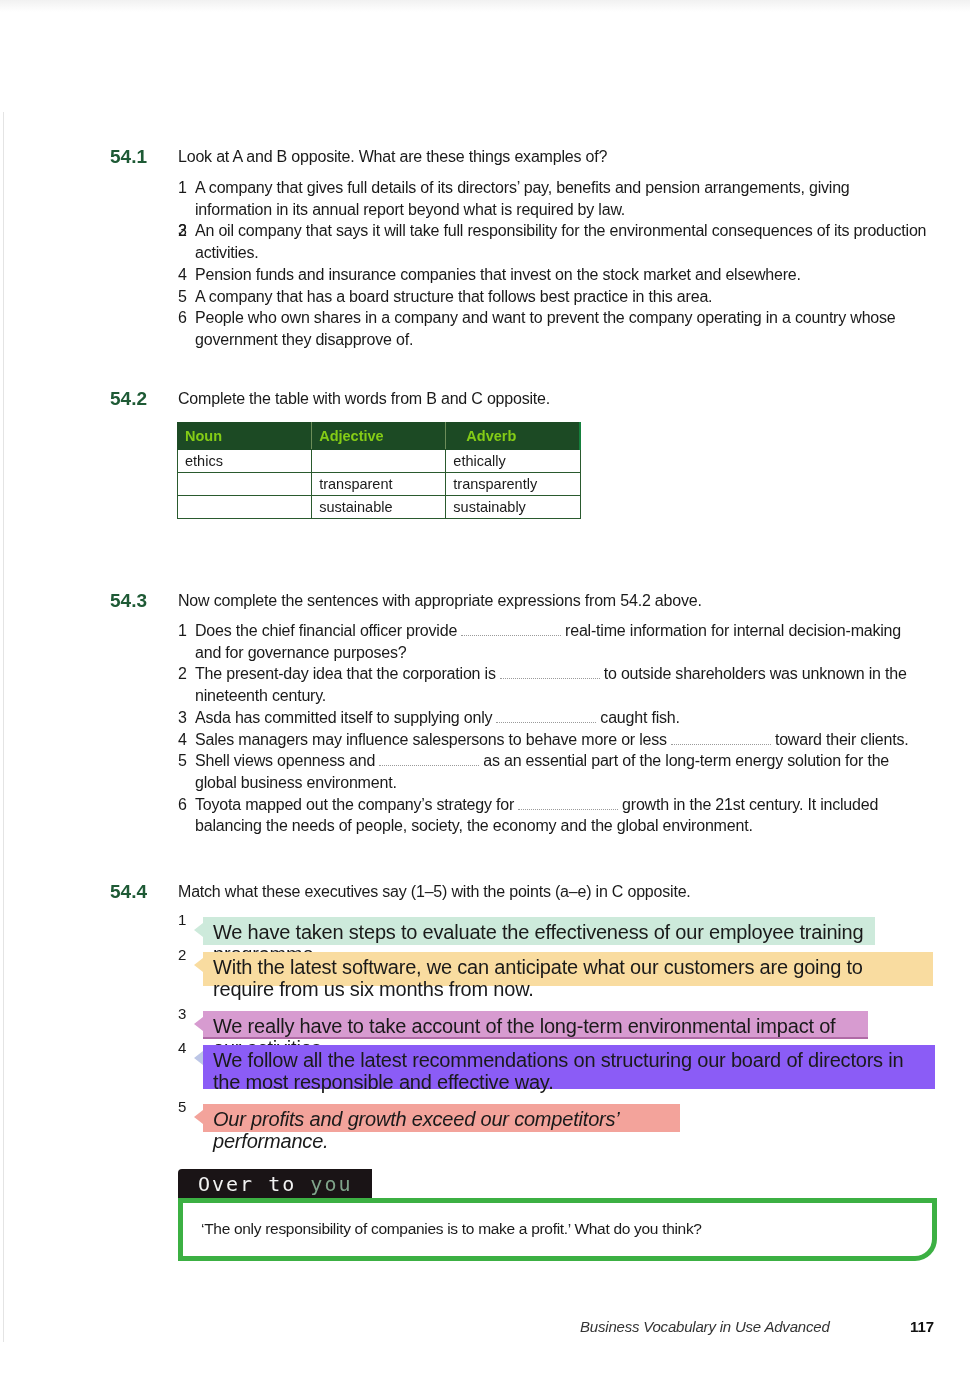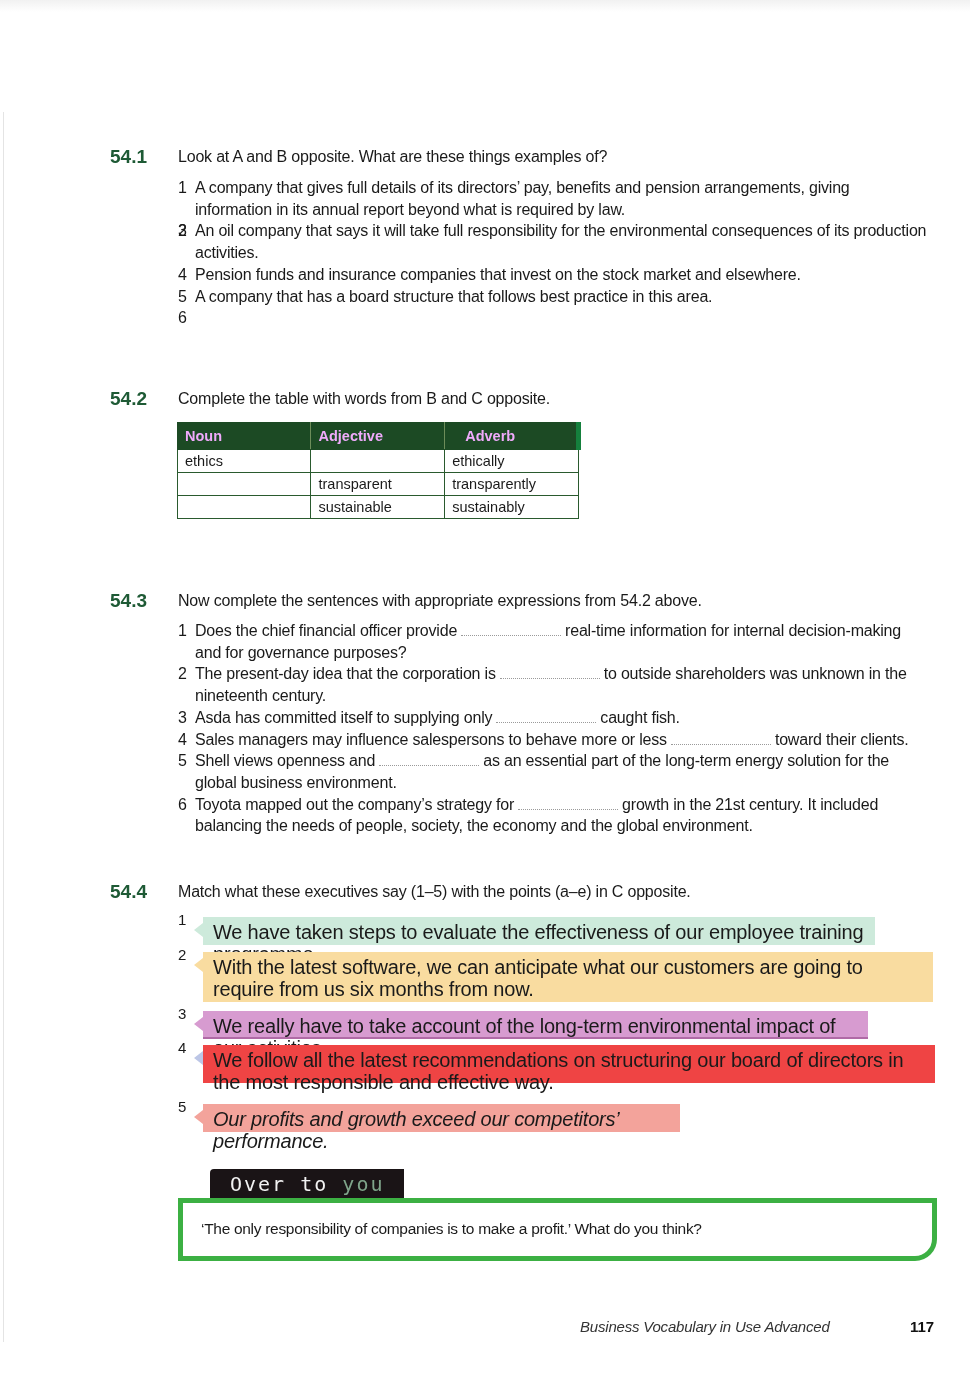--- a/index.html
+++ b/index.html
@@ -41,26 +41,26 @@
     border-bottom: 1px dotted #9a9a9a; margin: 0 4px; vertical-align: baseline;
   }
 
   
   .vocab-table {
     position: absolute; left: 177px; top: 422px;
     border-collapse: collapse; width: 404px;
     font-size: 14.5px;
   }
   .vocab-table th {
-    background: #1c4a24; color: #f0abfc; font-weight: bold;
+    background: #1c4a24; color: #84cc16; font-weight: bold;
     text-align: left; padding: 4px 7px; height: 27px;
     border: 1px solid #1c4a24;
     border-right: 1px solid #6d8d5a;
   }
-  .vocab-table th:last-child { border-right: 5px solid #15803d; padding-left: 20px; }
+  .vocab-table th:last-child { border-right: 2px solid #15803d; padding-left: 20px; }
   .vocab-table td {
     border: 2px solid #2a5a2e; border-width: 1.5px;
     padding: 3px 7px; height: 21px; width: 134px;
   }
 
   
   .callout-row { position: absolute; left: 178px; }
   .callout-num { position: absolute; left: 0; top: -6px; font-size: 15px; }
   .callout {
     position: absolute; left: 25px; top: 0;
@@ -73,21 +73,20 @@
     border-right: 9px solid var(--c);
   }
 
   
   .oty-tab {
     position: absolute; left: 178px; top: 1169px; width: 194px; height: 30px;
     background: #1a1416; border-radius: 4px 0 0 0;
     font-family: "DejaVu Sans Mono", "Liberation Mono", monospace;
     font-size: 20px; letter-spacing: 2px; color: #f2f2f2;
     padding: 3px 0 0 20px;
-    margin-left: 32px;
   }
   .oty-tab .you { color: #7fa48a; }
   .oty-box {
     position: absolute; left: 178px; top: 1198px; width: 759px; height: 63px;
     border: 5px solid #3cb043; border-radius: 0 0 22px 0;
     background: #ffffff;
   }
   .oty-text {
     position: absolute; left: 18px; top: 17px;
     font-size: 15.5px; letter-spacing: -0.3px; white-space: nowrap;
@@ -110,21 +109,21 @@
 
 <section class="exercise" style="top:146px;">
   <div class="ex-num">54.1</div>
   <div class="ex-instr">Look at A and B opposite. What are these things examples of?</div>
   <div class="ex-list" style="top:31px;">
     <div class="ex-item"><span class="num">1</span><span>A company that gives full details of its directors’ pay, benefits and pension arrangements, giving information in its annual report beyond what is required by law.</span></div>
     <div class="ex-item"><span class="num">2</span></div>
     <div class="ex-item"><span class="num">3</span><span>An oil company that says it will take full responsibility for the environmental consequences of its production activities.</span></div>
     <div class="ex-item"><span class="num">4</span><span>Pension funds and insurance companies that invest on the stock market and elsewhere.</span></div>
     <div class="ex-item"><span class="num">5</span><span>A company that has a board structure that follows best practice in this area.</span></div>
-    <div class="ex-item"><span class="num">6</span></div>
+    <div class="ex-item"><span class="num">6</span><span>People who own shares in a company and want to prevent the company operating in a country whose government they disapprove of.</span></div>
   </div>
 </section>
 
 <section class="exercise" style="top:388px;">
   <div class="ex-num">54.2</div>
   <div class="ex-instr">Complete the table with words from B and C opposite.</div>
 </section>
 <table class="vocab-table">
   <thead>
     <tr>
@@ -172,35 +171,35 @@
 
 <div class="callout-row" style="top:917px;">
   <div class="callout-num">1</div>
   <div class="callout" style="--c:#cdeadb; background:#cdeadb; width:672px; height:28px;">
     <span>We have taken steps to evaluate the effectiveness of our employee training programme.</span>
   </div>
 </div>
 
 <div class="callout-row" style="top:952px;">
   <div class="callout-num">2</div>
-  <div class="callout" style="--c:#f9dca0; background:#f9dca0; width:730px; height:50px;">
+  <div class="callout" style="--c:#f9dca0; background:#f9dca0; width:730px; height:34px;">
     <span>With the latest software, we can anticipate what our customers are going to require from us six months from now.</span>
   </div>
 </div>
 
 <div class="callout-row" style="top:1011px;">
   <div class="callout-num">3</div>
   <div class="callout" style="--c:#d79bd0; background:#d79bd0; width:665px; height:28px; border-bottom:2px solid #b06aa6;">
     <span>We really have to take account of the long-term environmental impact of our activities.</span>
   </div>
 </div>
 
 <div class="callout-row" style="top:1045px;">
   <div class="callout-num">4</div>
-  <div class="callout" style="--c:#bcc6e6; background:#ef4444; width:732px; height:38px;">
+  <div class="callout" style="--c:#bcc6e6; background:#8b5cf6; width:732px; height:44px;">
     <span>We follow all the latest recommendations on structuring our board of directors in the most responsible and effective way.</span>
   </div>
 </div>
 
 <div class="callout-row" style="top:1104px;">
   <div class="callout-num">5</div>
   <div class="callout" style="--c:#f3a39b; background:#f3a39b; width:477px; height:28px;font-style:italic;">
     <span>Our profits and growth exceed our competitors’ performance.</span>
   </div>
 </div>

